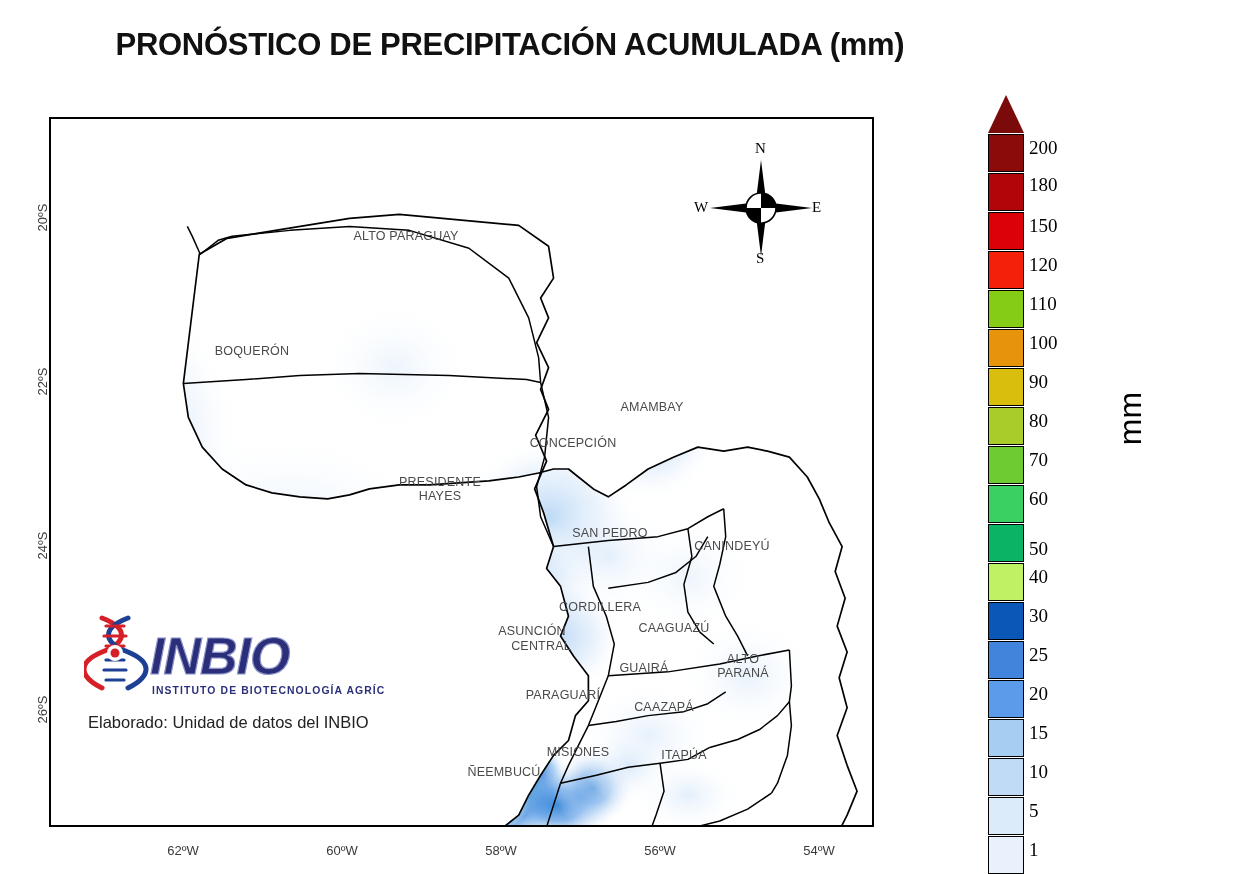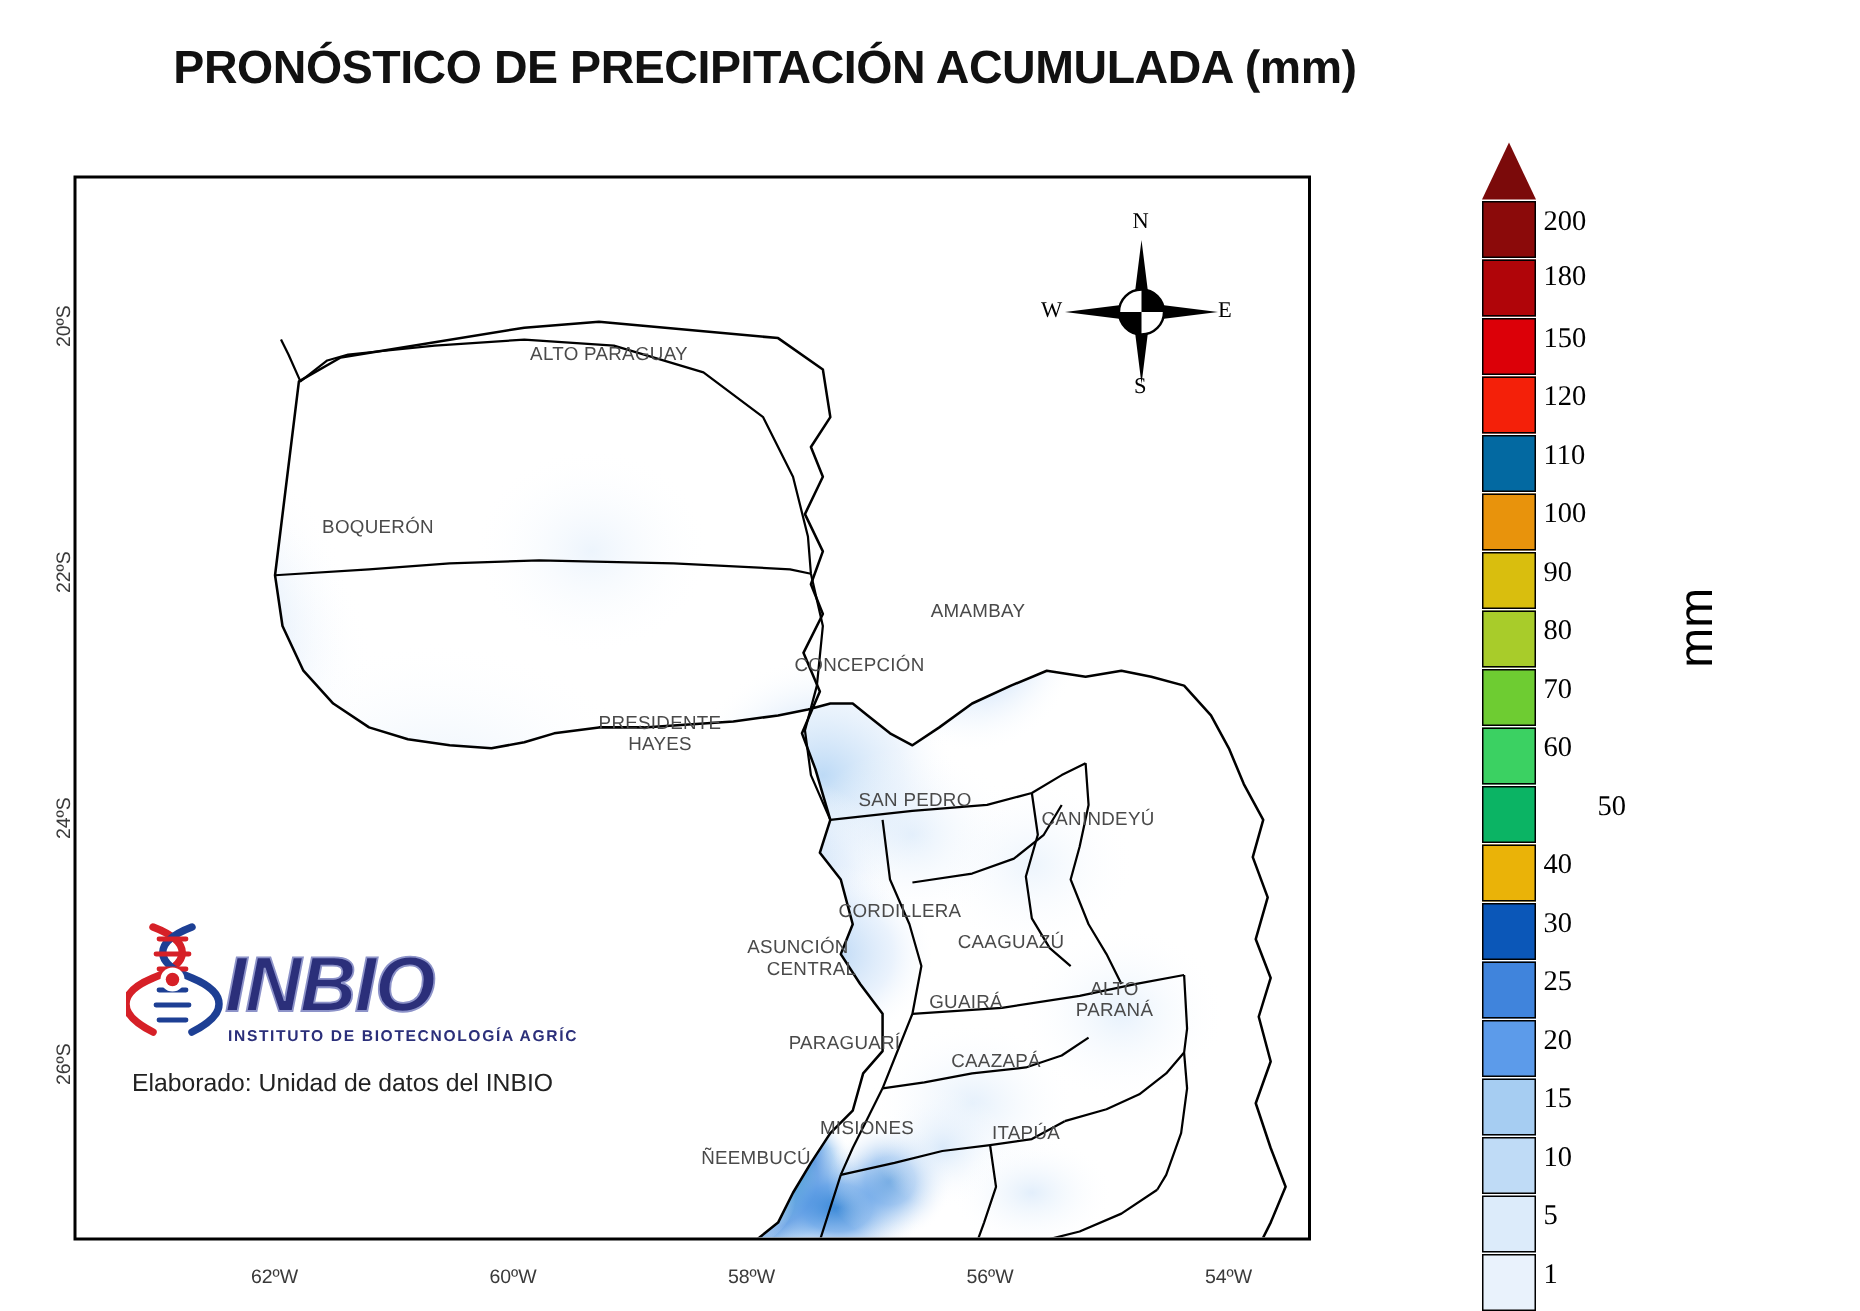--- a/index.html
+++ b/index.html
@@ -275,42 +275,42 @@
       </div>
       <div class="cb-sw" style="background: rgb(176, 5, 9);">
         <div class="cb-lab" style="top: 1px;">180</div>
       </div>
       <div class="cb-sw" style="background: rgb(220, 0, 8);">
         <div class="cb-lab" style="top: 3px;">150</div>
       </div>
       <div class="cb-sw" style="background: rgb(244, 32, 9);">
         <div class="cb-lab" style="top: 3px;">120</div>
       </div>
-      <div class="cb-sw" style="background: #0369a1;">
+      <div class="cb-sw" style="background: #84cc16;">
         <div class="cb-lab" style="top: 3px;">110</div>
       </div>
       <div class="cb-sw" style="background: rgb(232, 147, 12);">
         <div class="cb-lab" style="top: 3px;">100</div>
       </div>
       <div class="cb-sw" style="background: rgb(217, 190, 14);">
         <div class="cb-lab" style="top: 3px;">90</div>
       </div>
       <div class="cb-sw" style="background: rgb(168, 204, 42);">
         <div class="cb-lab" style="top: 3px;">80</div>
       </div>
       <div class="cb-sw" style="background: rgb(110, 204, 50);">
         <div class="cb-lab" style="top: 3px;">70</div>
       </div>
       <div class="cb-sw" style="background: rgb(59, 209, 98);">
         <div class="cb-lab" style="top: 3px;">60</div>
       </div>
       <div class="cb-sw" style="background: rgb(11, 180, 100);">
-        <div class="cb-lab" style="top: 3px; margin-left: 36px;">50</div>
-      </div>
-      <div class="cb-sw" style="background: #eab308;">
+        <div class="cb-lab" style="top: 14px;">50</div>
+      </div>
+      <div class="cb-sw" style="background: #bef264;">
         <div class="cb-lab" style="top: 3px;">40</div>
       </div>
       <div class="cb-sw" style="background: rgb(11, 87, 184);">
         <div class="cb-lab" style="top: 3px;">30</div>
       </div>
       <div class="cb-sw" style="background: rgb(64, 132, 220);">
         <div class="cb-lab" style="top: 3px;">25</div>
       </div>
       <div class="cb-sw" style="background: rgb(92, 155, 234);">
         <div class="cb-lab" style="top: 3px;">20</div>

